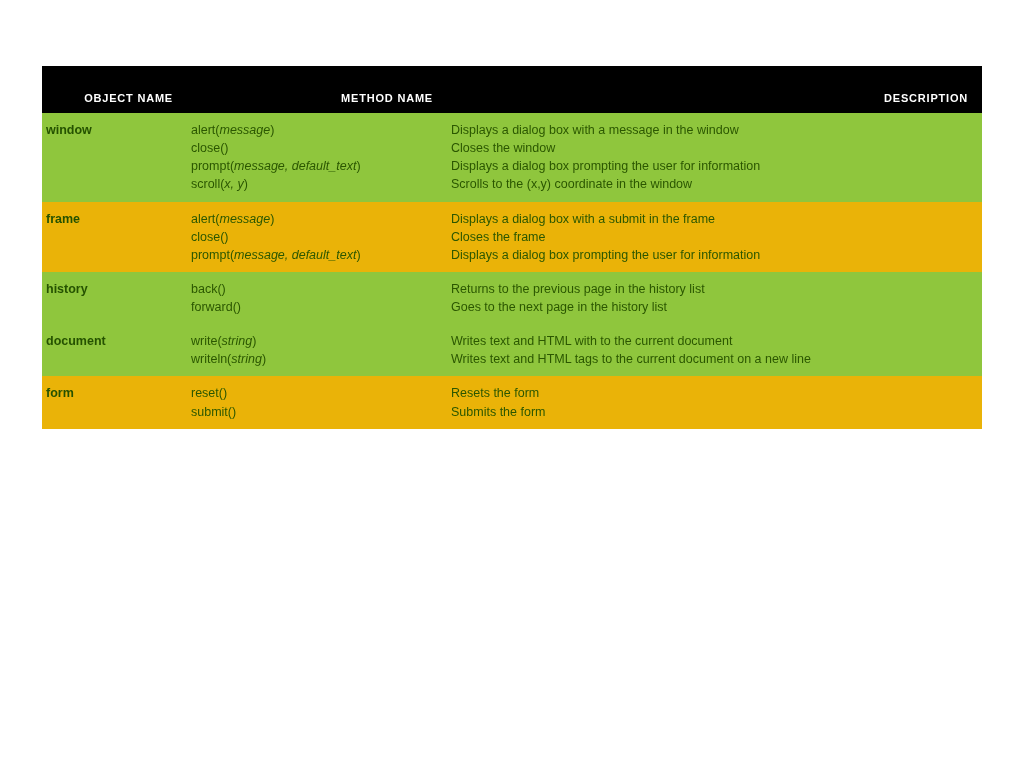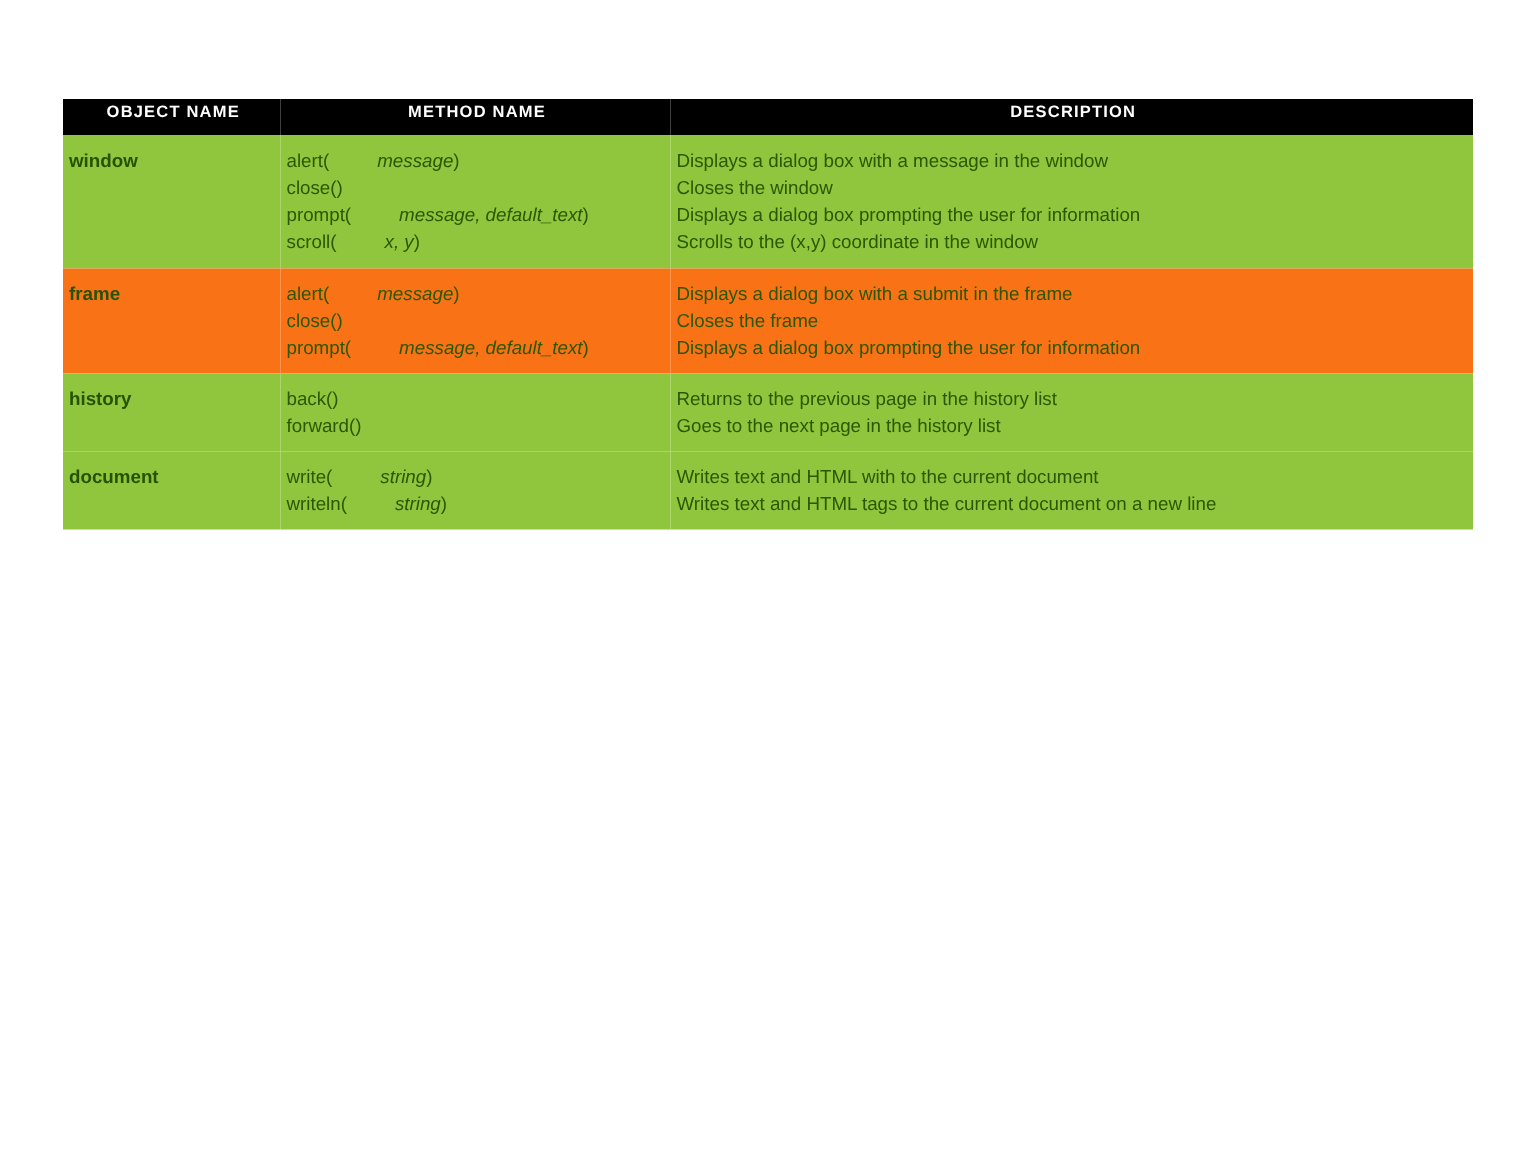--- a/index.html
+++ b/index.html
@@ -30,44 +30,44 @@
     width: 940px;
   }
   table {
     border-collapse: collapse;
     width: 100%;
     font-size: 13px;
   }
   thead th {
     background: #000;
     color: #fff;
-    text-align: center;
+    text-align: right;
     font-weight: 700;
     font-size: 11px;
     letter-spacing: 0.8px;
-    padding: 3px 14px 9px 16px;
+    padding: 26px 14px 9px 16px;
     text-transform: uppercase;
   }
   thead th.col-obj   { width: 145px; }
   thead th.col-meth  { width: 260px; }
   thead th.col-desc  { }
 
   tbody td {
     vertical-align: top;
     padding: 8px 14px 8px 4px;
     color: #2b5700;
     font-family: Arial, sans-serif;
     font-size: 12.5px;
     line-height: 1.45;
   }
-  tbody tr.light { background: #f97316; }
+  tbody tr.light { background: #eab308; }
   tbody tr.dark  { background: #8fc63d; }
   tbody td.obj   { font-weight: 700; color: #255200; font-size: 12.5px; }
   .methline, .descline { display: block; }
-  .ital { font-style: italic; margin-left: 32px; }
+  .ital { font-style: italic; }
 </style>
 </head>
 <body>
 <div class="slide">
 
   <div class="table-wrap">
     <table>
       <thead>
         <tr>
           <th class="col-obj">OBJECT NAME</th>
@@ -119,16 +119,27 @@
             <td class="obj">document</td>
             <td>
               <span class="methline">write(<span class="ital">string</span>)</span>
               <span class="methline">writeln(<span class="ital">string</span>)</span>
             </td>
             <td>
               <span class="descline">Writes text and HTML with to the current document</span>
               <span class="descline">Writes text and HTML tags to the current document on a new line</span>
             </td>
           </tr>
+          <tr class="light">
+            <td class="obj">form</td>
+            <td>
+              <span class="methline">reset()</span>
+              <span class="methline">submit()</span>
+            </td>
+            <td>
+              <span class="descline">Resets the form</span>
+              <span class="descline">Submits the form</span>
+            </td>
+          </tr>
         </tbody>
     </table>
   </div>
 </div>
 
 </body></html>

